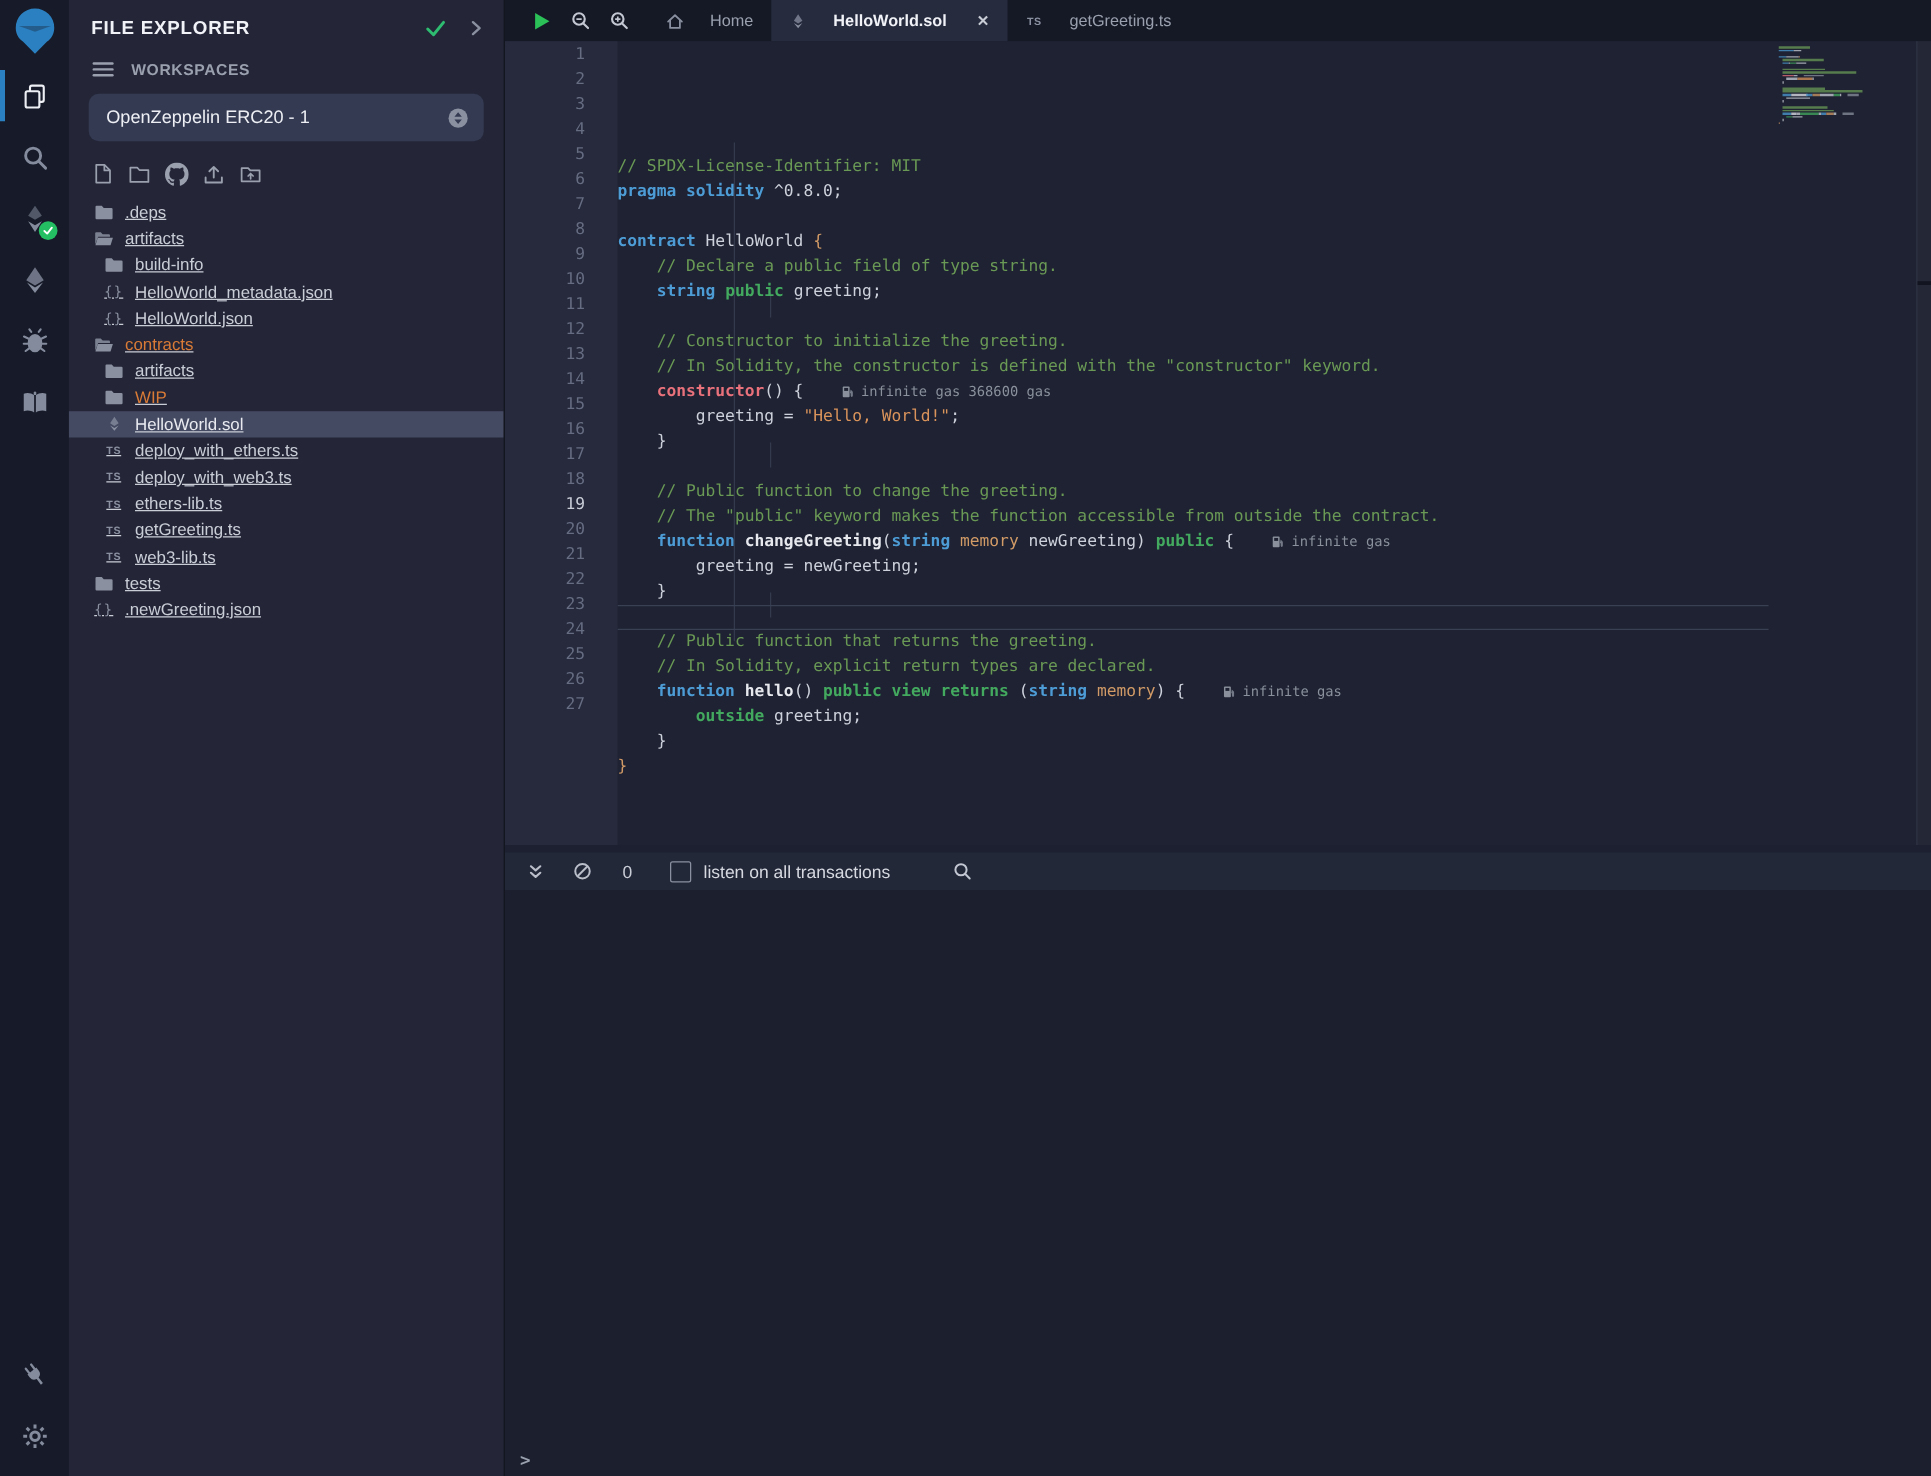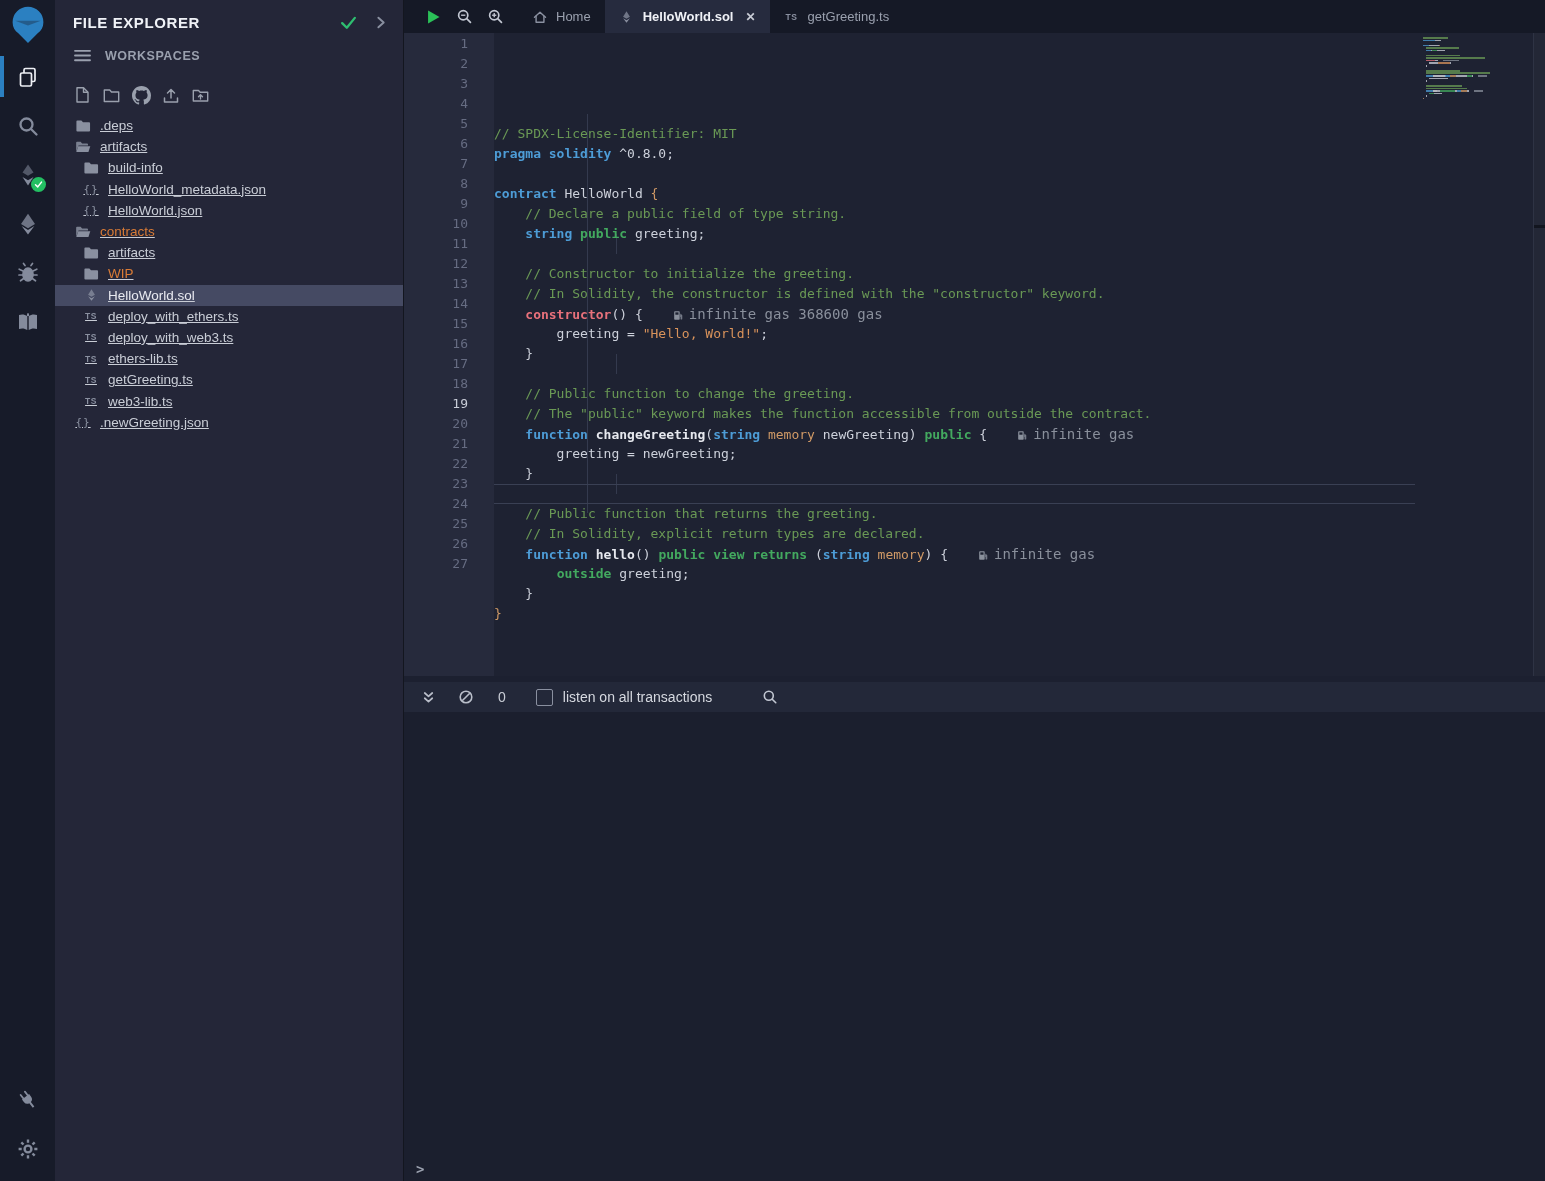--- a/index.html
+++ b/index.html
@@ -42,21 +42,21 @@
   .ts-badge{font-size:8.5px;font-weight:700;color:#8A90A0;letter-spacing:.5px;}
   .json-glyph{font-family:"DejaVu Sans Mono",monospace;font-size:11px;color:#8A90A0;letter-spacing:1px;}
 
   
   .main{position:absolute;left:403px;top:0;width:1142px;height:1181px;background:#1C2030;border-left:1px solid #13161F;}
 
   
   .tabbar{position:absolute;left:0;top:0;right:0;height:33px;background:#151926;display:flex;align-items:stretch;}
   .tb-controls{display:flex;align-items:center;gap:14px;padding:0 14px 0 20px;}
   .tb-btn{display:flex;align-items:center;cursor:pointer;color:#C2C7D2;}
-  .tab{display:flex;align-items:center;gap:8px;padding:0 14px;font-size:13px;color:#9AA0AE;cursor:pointer;}
+  .tab{display:flex;align-items:center;gap:20px;padding:0 14px;font-size:13px;color:#9AA0AE;cursor:pointer;}
   .tab .ticon{color:#8A90A0;}
   .tab.active{background:#262B3E;color:#F0F2F7;font-weight:700;}
   .tab-close{margin-left:4px;font-size:12px;color:#C9CDD6;cursor:pointer;}
 
   
   .editor{position:absolute;left:0;top:33px;width:1142px;height:643px;background:#1E2232;}
   .gutter{position:absolute;left:0;top:0;width:90px;height:100%;background:#262A3C;
     font-family:"DejaVu Sans Mono",monospace;font-size:13px;color:#666C82;padding-top:1px;box-sizing:border-box;}
   .gnum{height:20px;line-height:20px;text-align:right;padding-right:26px;}
   .gnum.cur{color:#C9CDD8;}
@@ -65,21 +65,21 @@
   .cline{height:20px;line-height:20px;position:relative;}
   .cline.cur{border-top:1px solid #3A4054;border-bottom:1px solid #3A4054;height:18px;line-height:18px;}
   .c-cm{color:var(--syn-cm);}
   .c-kw{color:var(--syn-kw);font-weight:700;}
   .c-gr{color:var(--syn-gr);font-weight:700;}
   .c-or{color:var(--syn-or);}
   .c-st{color:var(--syn-st);}
   .c-ct{color:var(--syn-ct);font-weight:700;}
   .c-fn{color:var(--syn-fn);font-weight:700;}
   .c-pl{color:var(--syn-pl);}
-  .gas{color:var(--syn-gas);font-size:14px;margin-left:30px;font-weight:400;}
+  .gas{color:var(--syn-gas);font-size:11px;margin-left:30px;font-weight:400;}
   .gas svg{vertical-align:-2px;margin-right:5px;}
   .iguide{position:absolute;width:1px;background:#343A4E;}
   .iguide.g1{left:93px;top:81px;height:399px;}
   .iguide.g2a{left:122px;top:201px;height:20px;}
   .iguide.g2b{left:122px;top:321px;height:20px;}
   .iguide.g2c{left:122px;top:441px;height:20px;}
 
   
   .minimap{position:absolute;left:1011px;top:4px;width:110px;padding-left:8px;cursor:pointer;}
   .mrow{height:1.7px;margin-bottom:.85px;display:flex;}
@@ -220,20 +220,29 @@
         <svg width="19" height="15" viewBox="0 0 20 16">
             <g stroke="currentColor" stroke-width="2" stroke-linecap="round">
               <line x1="2" y1="3" x2="18" y2="3"></line>
               <line x1="2" y1="8" x2="18" y2="8"></line>
               <line x1="2" y1="13" x2="18" y2="13"></line>
             </g>
           </svg>
       </span>
       <span class="ws-label">WORKSPACES</span>
     </div>
+    <div class="ws-select">
+      <span class="ws-name">OpenZeppelin ERC20 - 1</span>
+      <span class="sorter">
+        <svg width="17" height="17" viewBox="0 0 16 16">
+            <circle cx="8" cy="8" r="7.2" fill="#8A90A0"></circle>
+            <path d="M8 3.6 10.8 7H5.2Z M8 12.4 5.2 9h5.6Z" fill="#343A52"></path>
+          </svg>
+      </span>
+    </div>
     <div class="fe-toolbar" id="fe-toolbar">
         <span class="fe-tool">
           <svg width="18" height="18" viewBox="0 0 18 18">
             <g fill="none" stroke="currentColor" stroke-width="1.4" stroke-linejoin="round">
               <path d="M4 1.8h6.5L15 6.3V16H4Z"></path>
               <path d="M10.5 1.8v4.5H15"></path>
             </g>
           </svg>
         </span>
         <span class="fe-tool">
@@ -359,20 +368,28 @@
           <span class="ticon">
             <span class="ts-badge">TS</span>
           </span>
           <span>getGreeting.ts</span>
         </div>
         <div class="trow" style="padding-left: 28px;">
           <span class="ticon">
             <span class="ts-badge">TS</span>
           </span>
           <span>web3-lib.ts</span>
+        </div>
+        <div class="trow" style="padding-left: 20px;">
+          <span class="ticon">
+            <svg width="16" height="15" viewBox="0 0 17 15">
+              <path fill="currentColor" d="M1.5 3.2a1 1 0 0 1 1-1h4.3l1.7 1.9h6.5a1 1 0 0 1 1 1v7.7a1 1 0 0 1-1 1h-12.5a1 1 0 0 1-1-1Z"></path>
+            </svg>
+          </span>
+          <span>tests</span>
         </div>
         <div class="trow" style="padding-left: 20px;">
           <span class="ticon">
             <span class="json-glyph">{}</span>
           </span>
           <span>.newGreeting.json</span>
         </div>
       </div>
   </aside>
 

